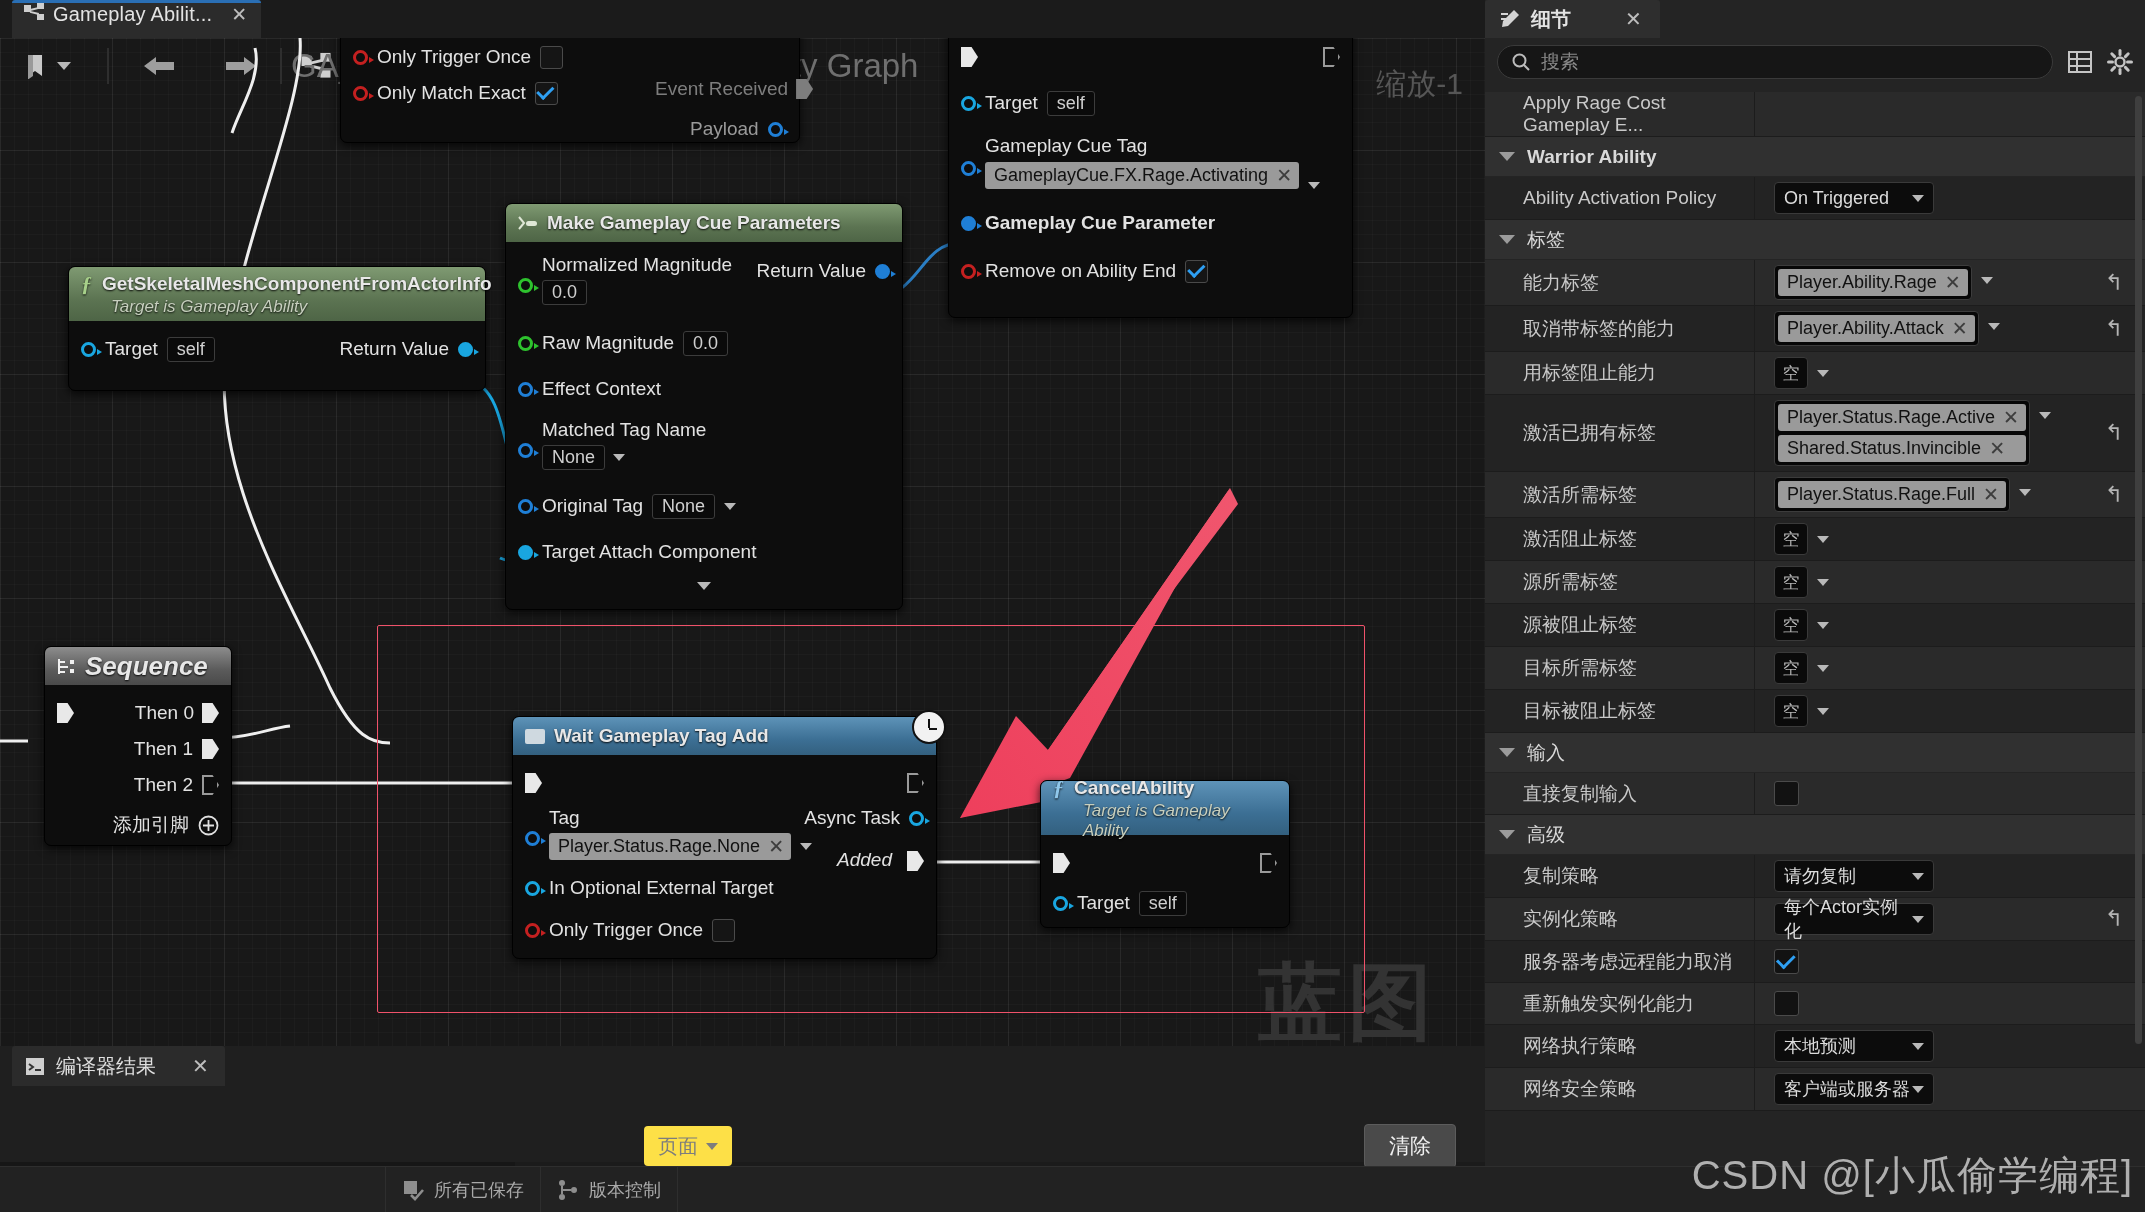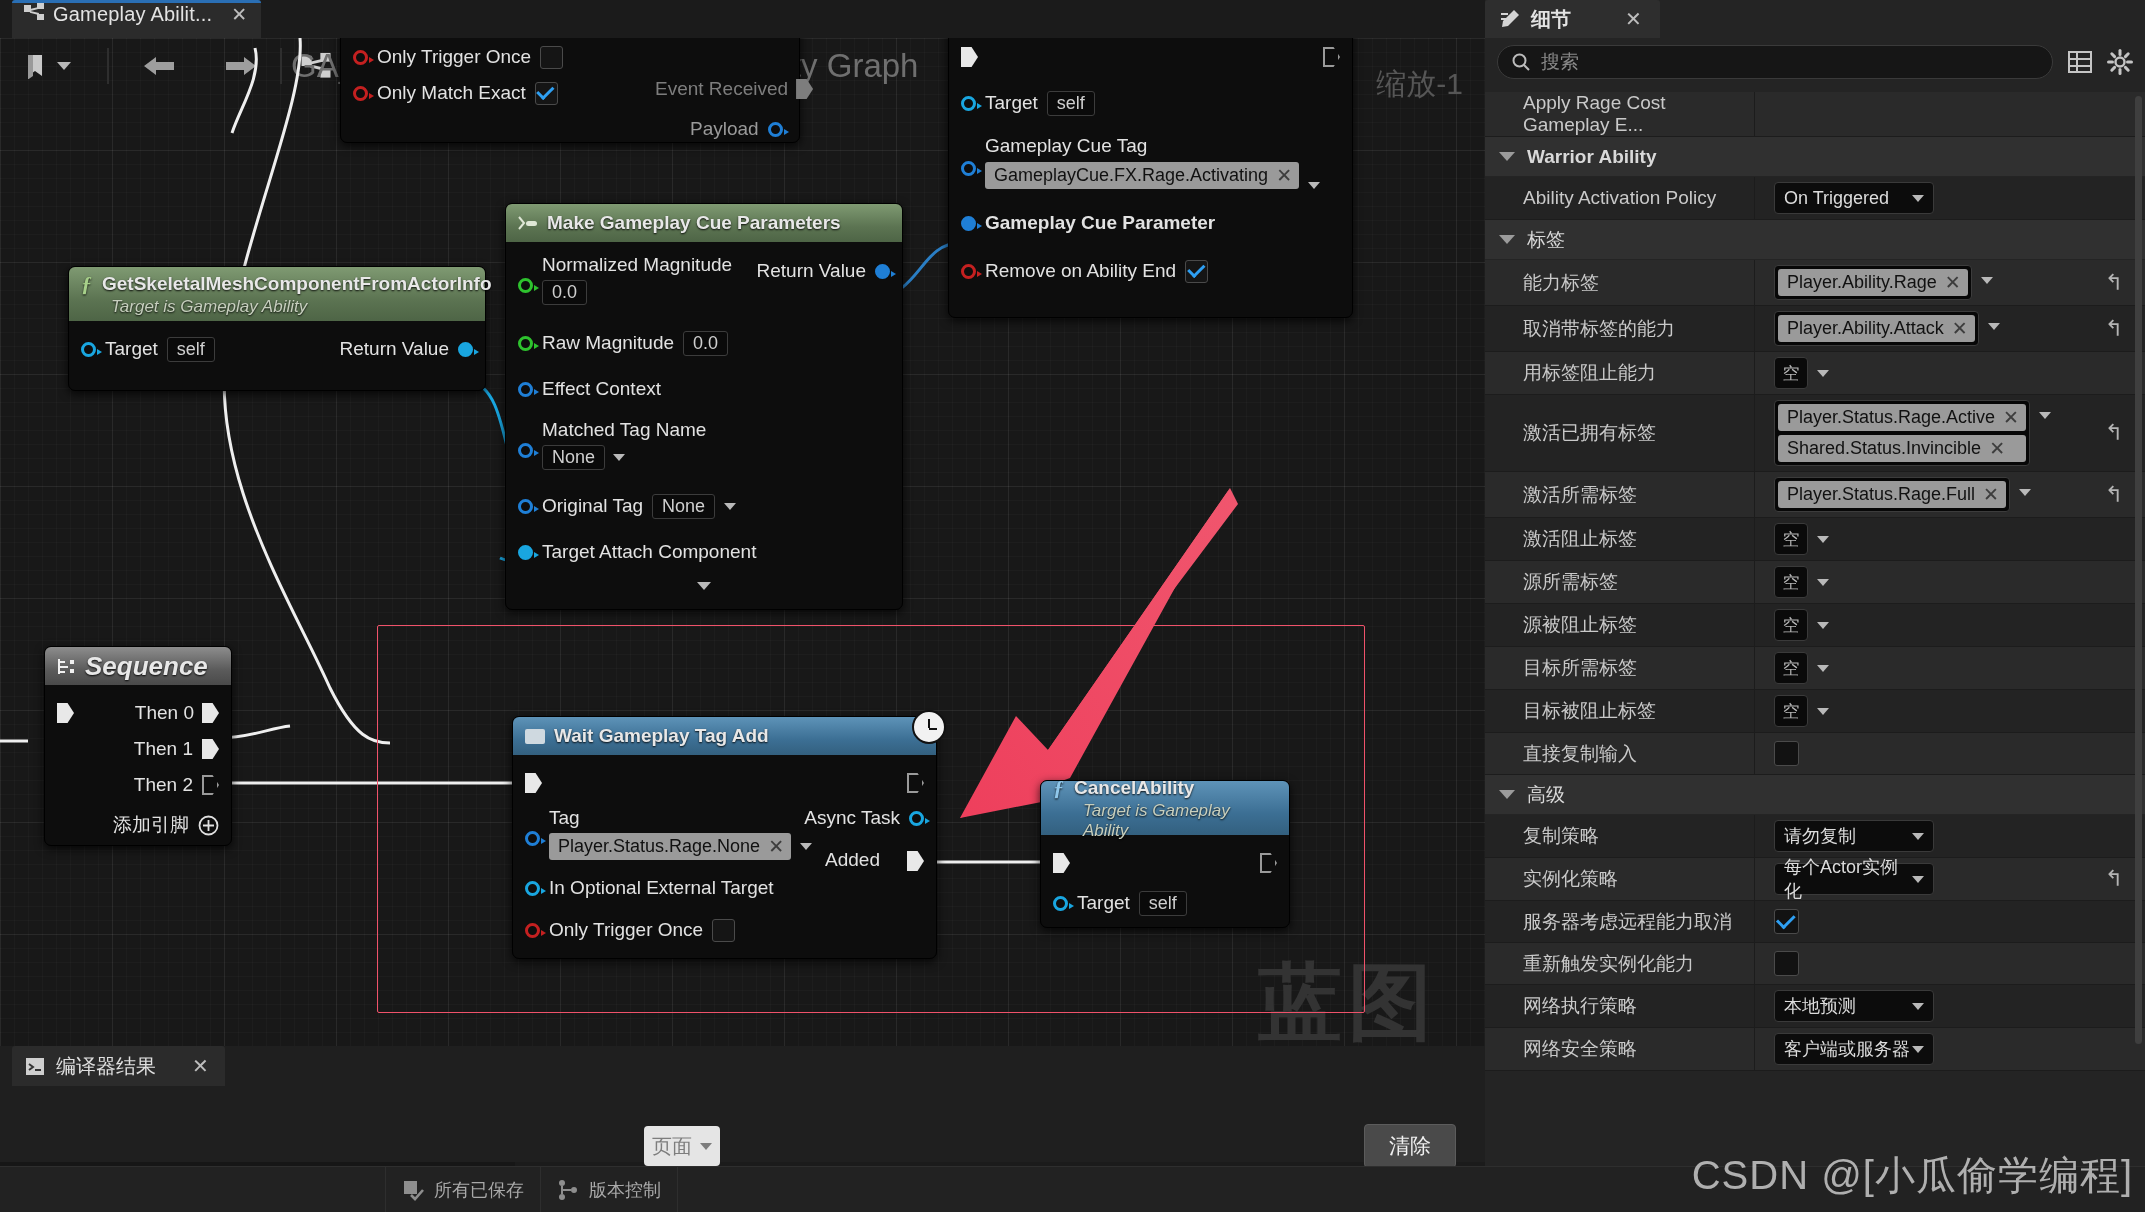--- a/index.html
+++ b/index.html
@@ -94,21 +94,21 @@
   .selbox{ position:absolute; border:1.6px solid #f0526a; border-radius:2px; }
   .redarrow{ position:absolute; pointer-events:none; }
 
   
   .wires{ position:absolute; left:0; top:0; width:1485px; height:1008px; pointer-events:none; }
 
   
   .compwrap{ position:absolute; left:0; top:1046px; width:1485px; height:116px; background:#1f1f1f; }
   .comptab{ position:absolute; left:12px; top:0; height:40px; padding:0 16px 0 12px; background:#2b2b2b;
       display:flex; align-items:center; gap:10px; border-radius:3px 3px 0 0; font-size:20px; color:#e0e0e0;}
-  .pagebtn{ position:absolute; left:644px; top:1126px; height:40px; padding:0 8px; background:#e5e5e5;
+  .pagebtn{ position:absolute; left:644px; top:1126px; height:40px; padding:0 14px; background:#fde047;
       border-radius:4px; display:flex; align-items:center; gap:8px; color:#7d7d7d; font-size:20px; }
   .clearbtn{ position:absolute; left:1364px; top:1124px; width:92px; height:44px; background:#4a4a4a;
       border:1px solid #5c5c5c; border-radius:4px; display:flex; align-items:center; justify-content:center;
       color:#f0f0f0; font-size:21px; }
 
   
   .console{ position:absolute; left:0; top:1162px; width:515px; height:50px; background:#161616;
       display:flex; align-items:center; gap:10px; padding-left:4px; }
   .cmdinput{ width:448px; height:34px; background:#0b0b0b; border:1px solid #2e2e2e; border-radius:4px;
       display:flex; align-items:center; padding:0 12px; color:#6d6d6d; font-size:19px; }
@@ -433,21 +433,21 @@
                 <span>Player.Status.Rage.None</span>
                 <span class="x">✕</span>
               </span>
               <span class="chevsm"></span>
             </div>
           </div>
           <div style="position:absolute;right:12px;top:2px;display:flex;align-items:center;gap:9px;">
             <span class="lbl">Async Task</span>
             <span class="pin cyan"></span>
           </div>
-          <div style="position:absolute;right:12px;top:44px;display:flex;align-items:flex-end;gap:27px;">
+          <div style="position:absolute;right:12px;top:44px;display:flex;align-items:flex-end;gap:15px;font-style:italic;">
             <span class="lbl">Added</span>
             <span class="exec"></span>
           </div>
         </div>
         <div class="row" style="margin-top:8px;">
           <span class="pin cyan"></span>
           <span class="lbl">In Optional External Target</span>
         </div>
         <div class="row" style="margin-top:6px;">
           <span class="pin red"></span>
@@ -674,20 +674,24 @@
           <div class="prev"></div>
         </div>
         <div class="prow dark">
           <div class="pname">目标被阻止标签</div>
           <div class="pval">
             <div class="emptybox">空</div>
             <span class="chevsm"></span>
           </div>
           <div class="prev"></div>
         </div>
+        <div class="cat">
+          <span class="tri"></span>
+          <span>输入</span>
+        </div>
         <div class="prow alt">
           <div class="pname">直接复制输入</div>
           <div class="pval">
             <div class="chk"></div>
           </div>
           <div class="prev"></div>
         </div>
         <div class="cat">
           <span class="tri"></span>
           <span>高级</span>

